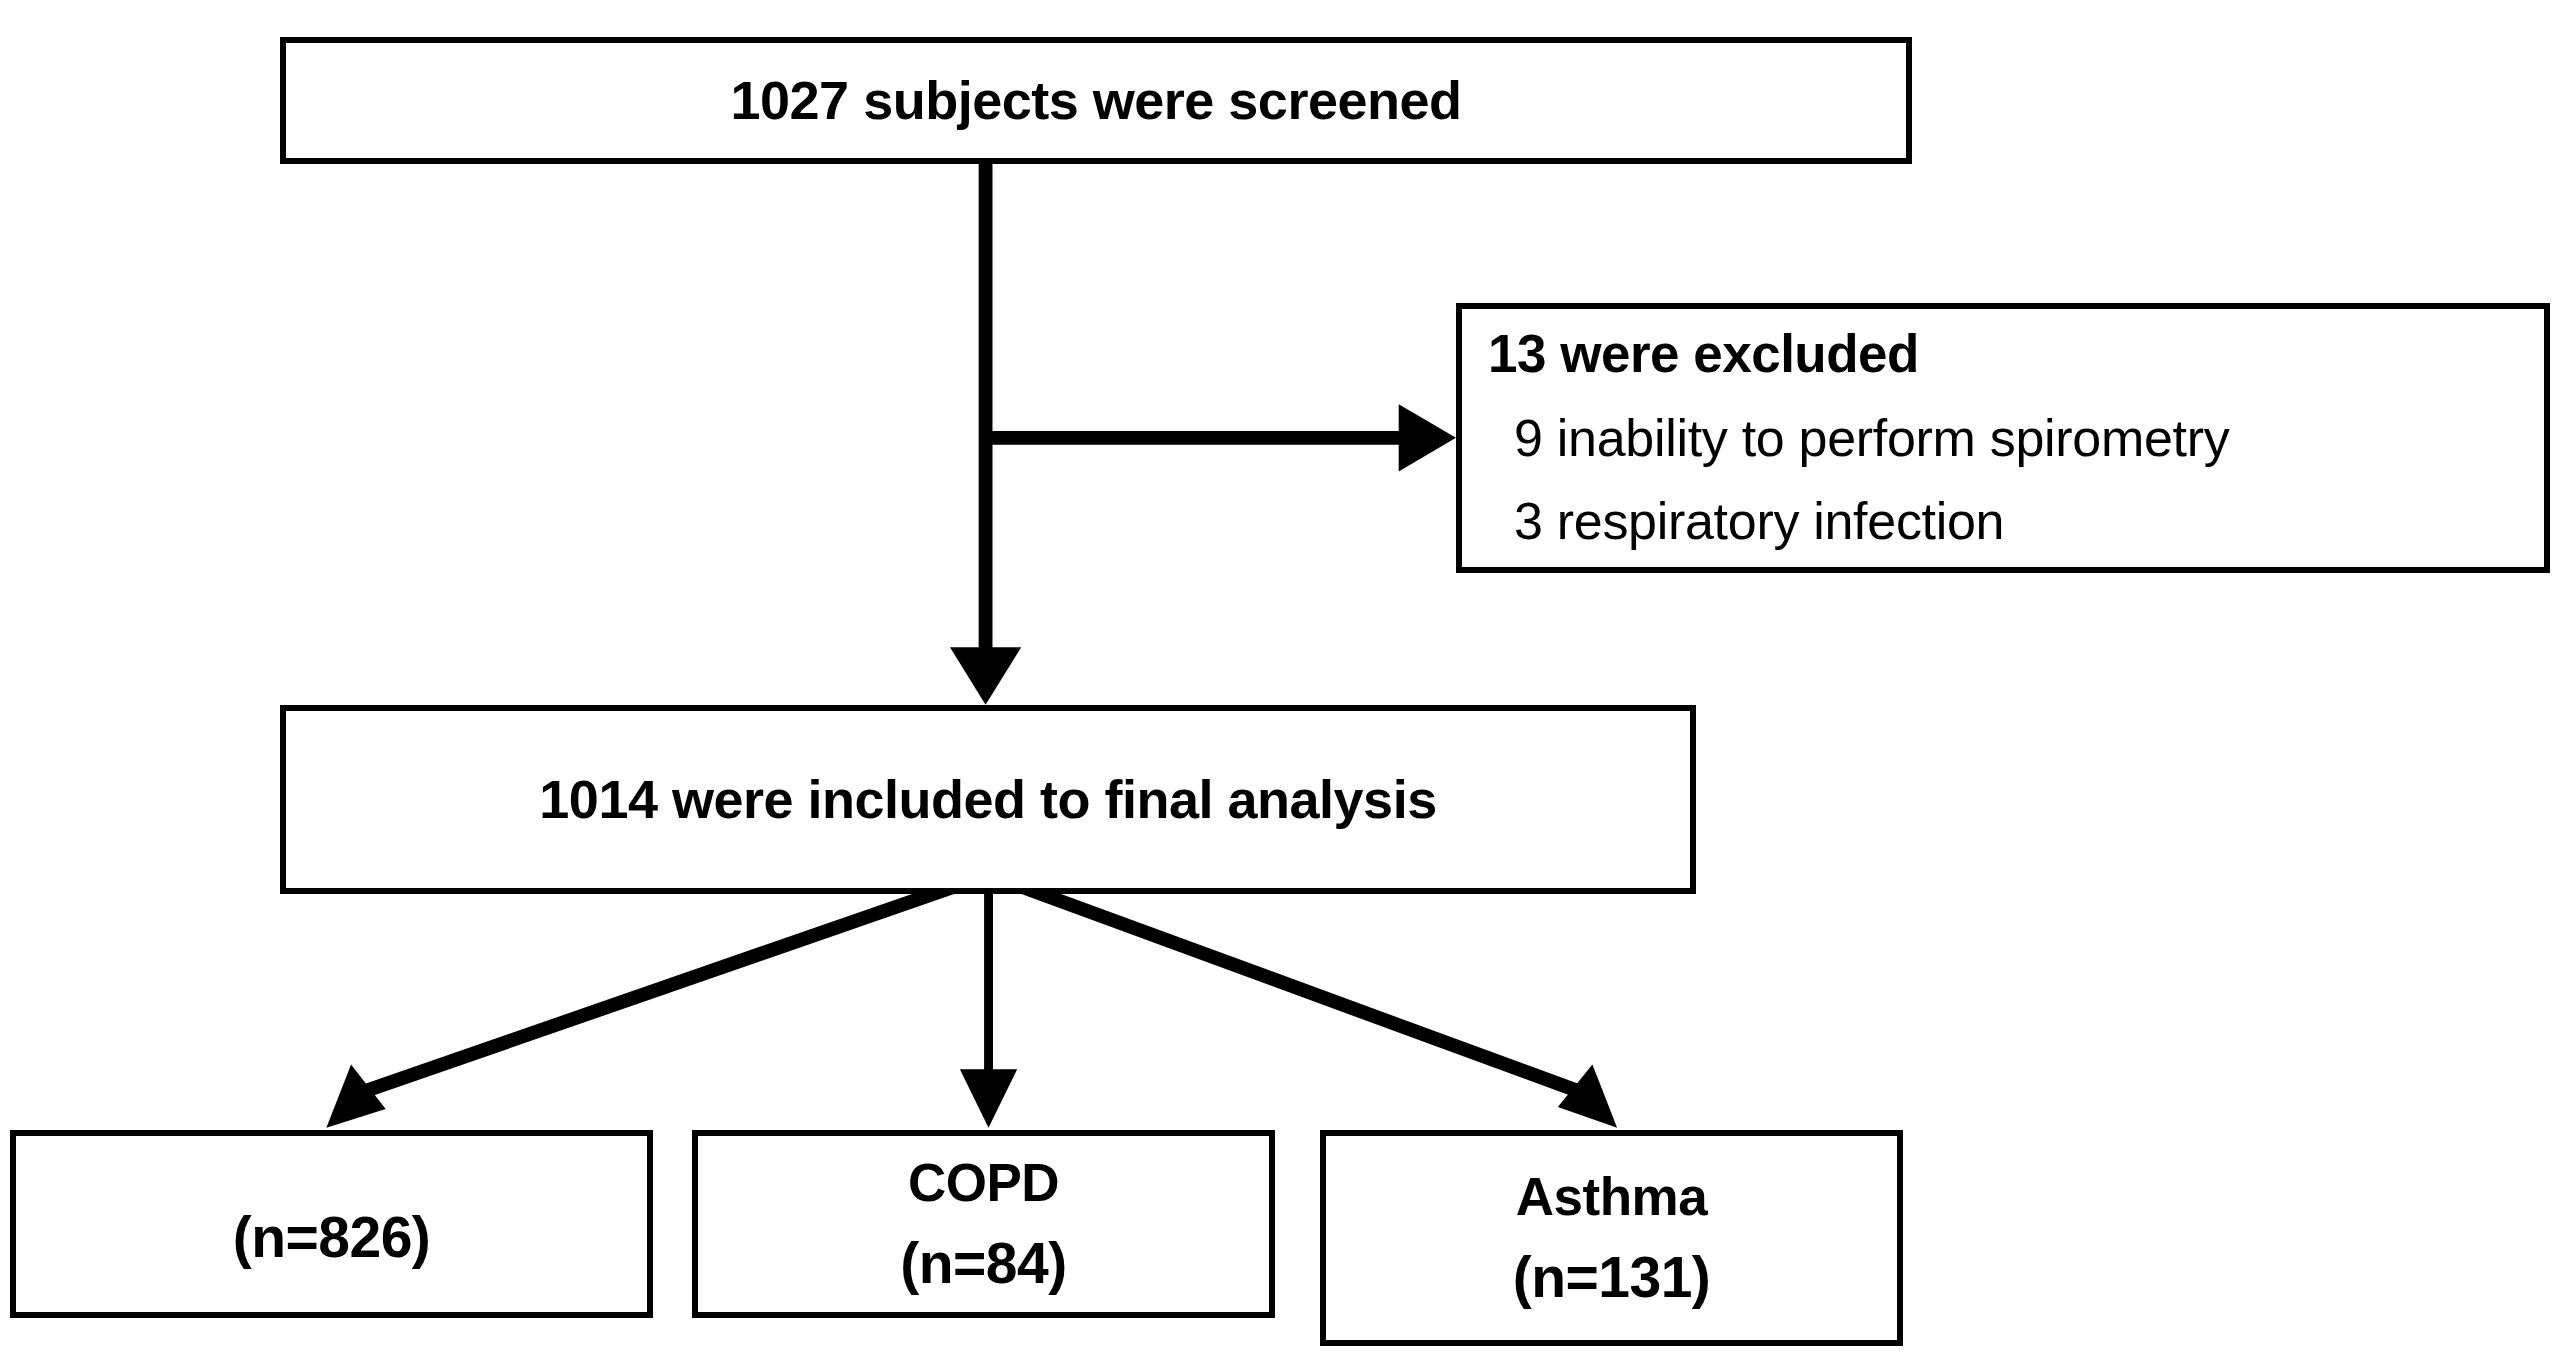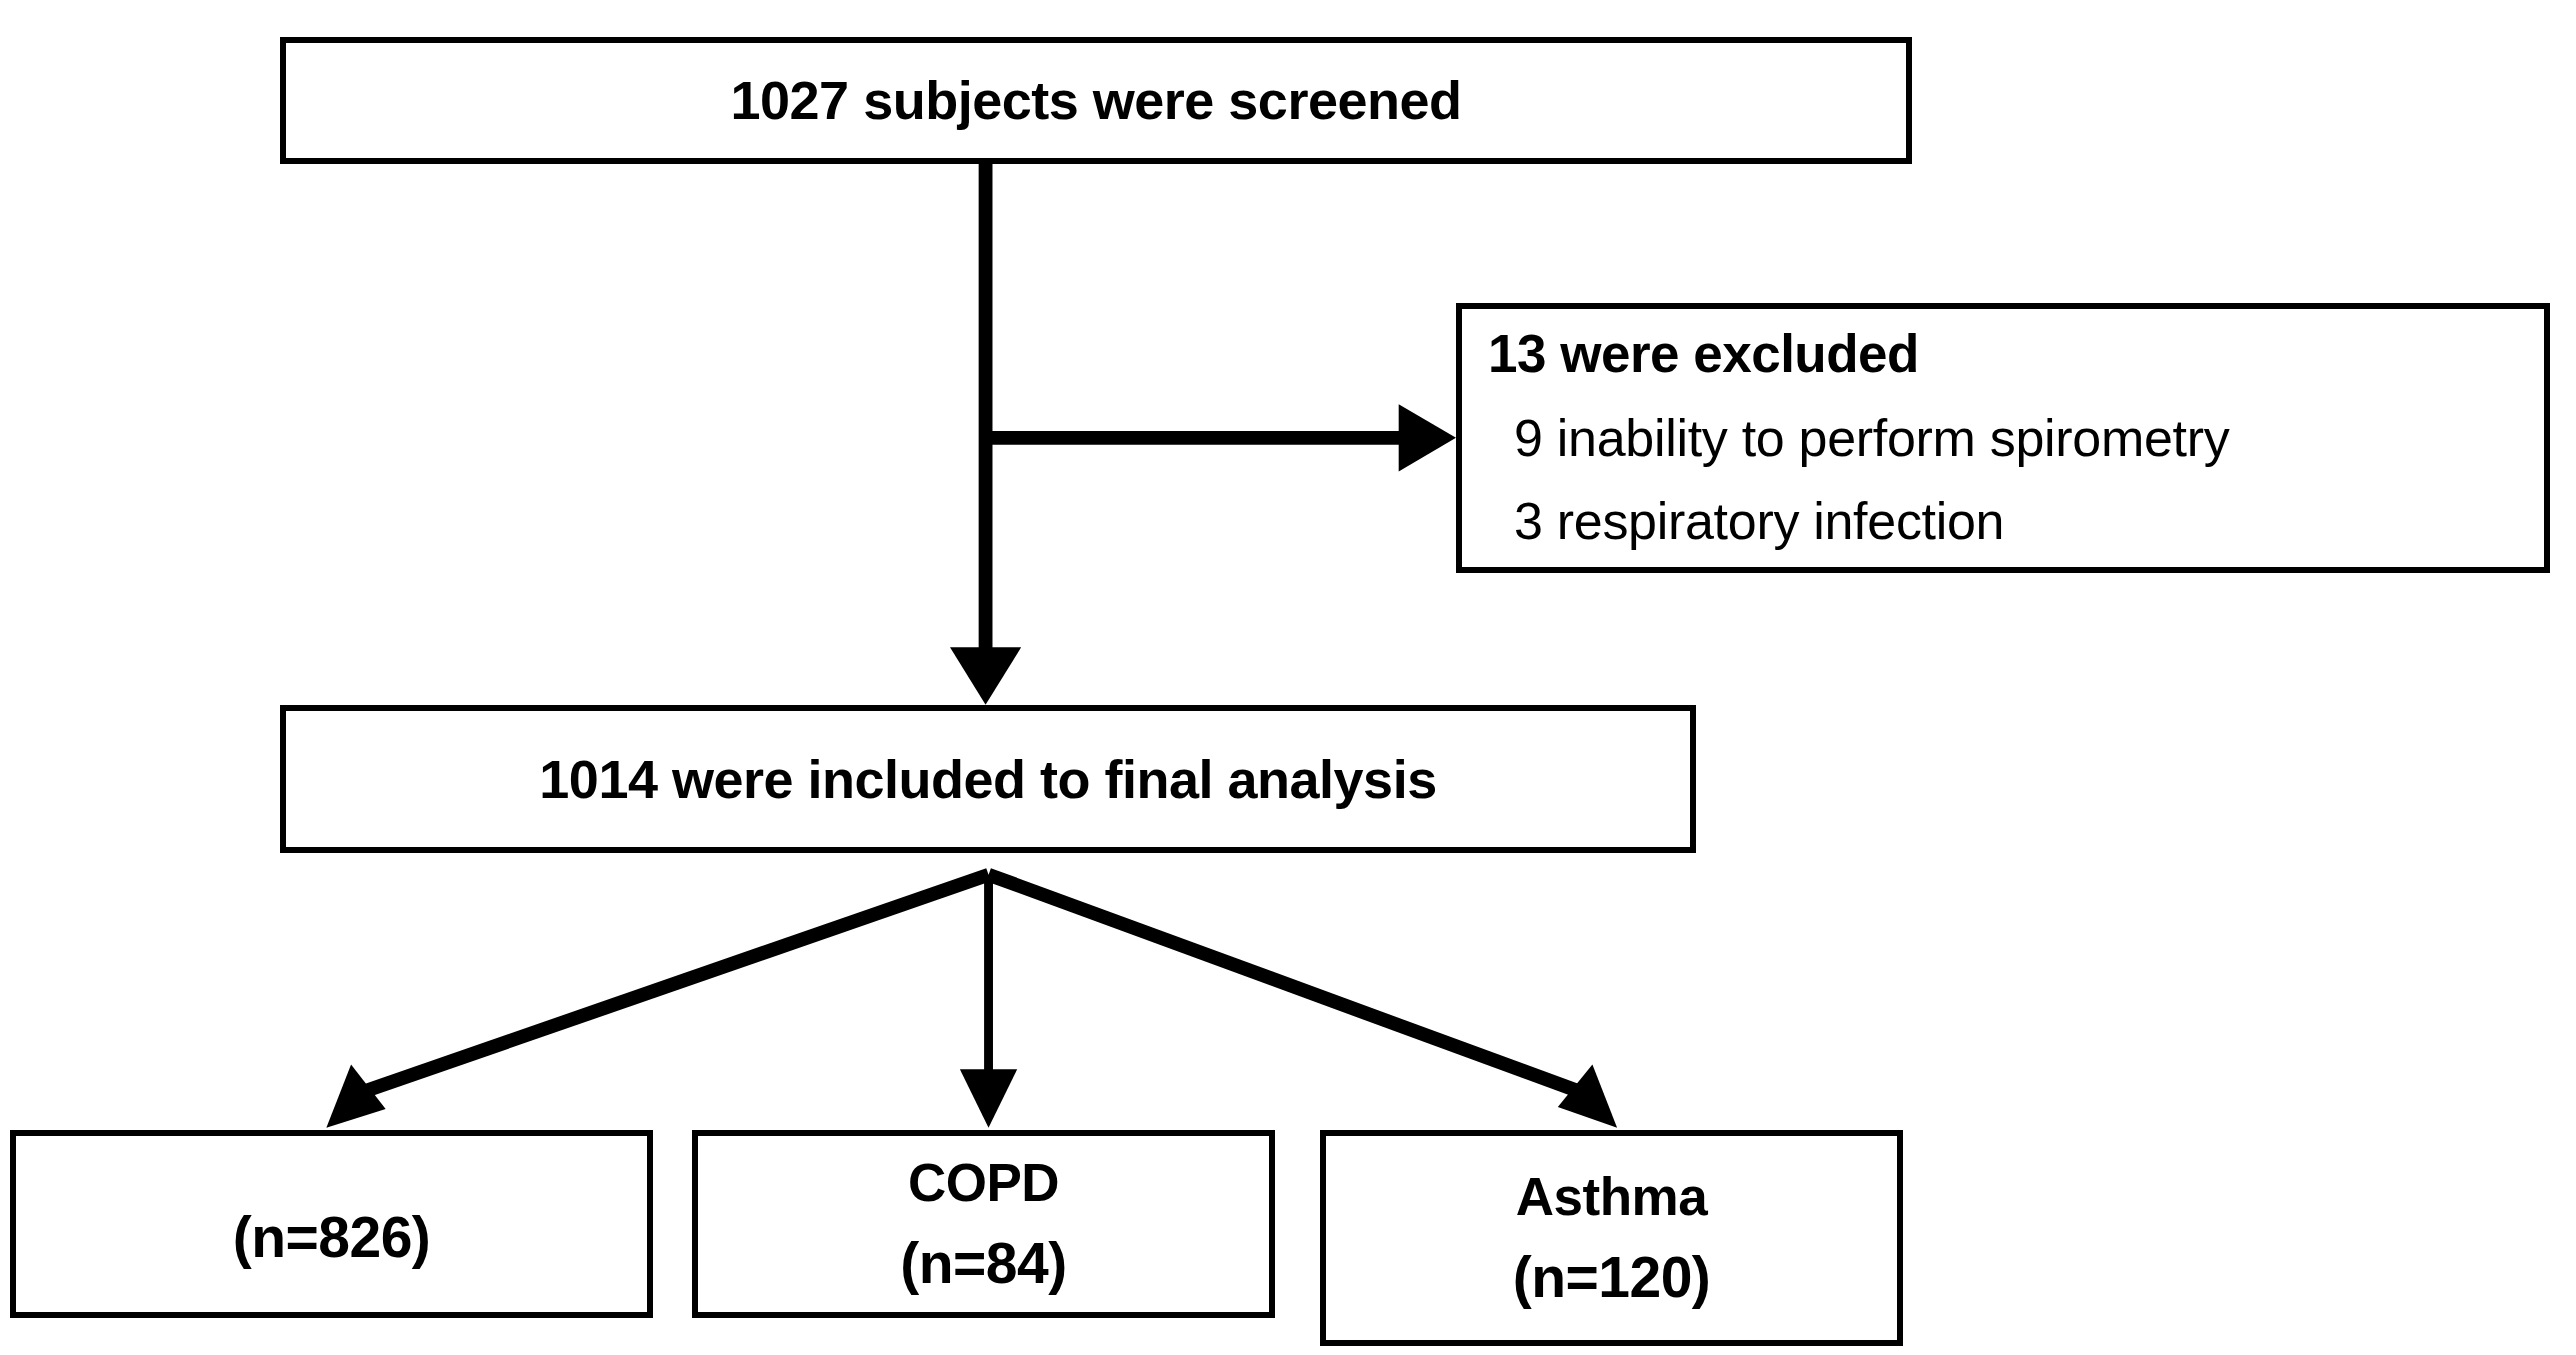--- a/index.html
+++ b/index.html
@@ -57,21 +57,21 @@
     top: 303px;
     width: 1094px;
     height: 270px;
     padding: 10px 0 10px 26px;
     gap: 20px;
   }
   #node-included {
     left: 280px;
     top: 705px;
     width: 1416px;
-    height: 148px;
+    height: 189px;
   }
   #node-no-airway {
     left: 10px;
     top: 1130px;
     width: 643px;
     height: 188px;
   }
   #node-copd {
     left: 692px;
     top: 1130px;
@@ -175,17 +175,17 @@
     <div class="leaf-line2">(n=826)</div>
   </div>
 
   <div class="node centered" id="node-copd">
     <div class="leaf-line1">COPD</div>
     <div class="leaf-line2">(n=84)</div>
   </div>
 
   <div class="node centered" id="node-asthma">
     <div class="leaf-line1">Asthma</div>
-    <div class="leaf-line2">(n=120)</div>
+    <div class="leaf-line2">(n=131)</div>
   </div>
 
 </div>
 
 
 </body></html>

